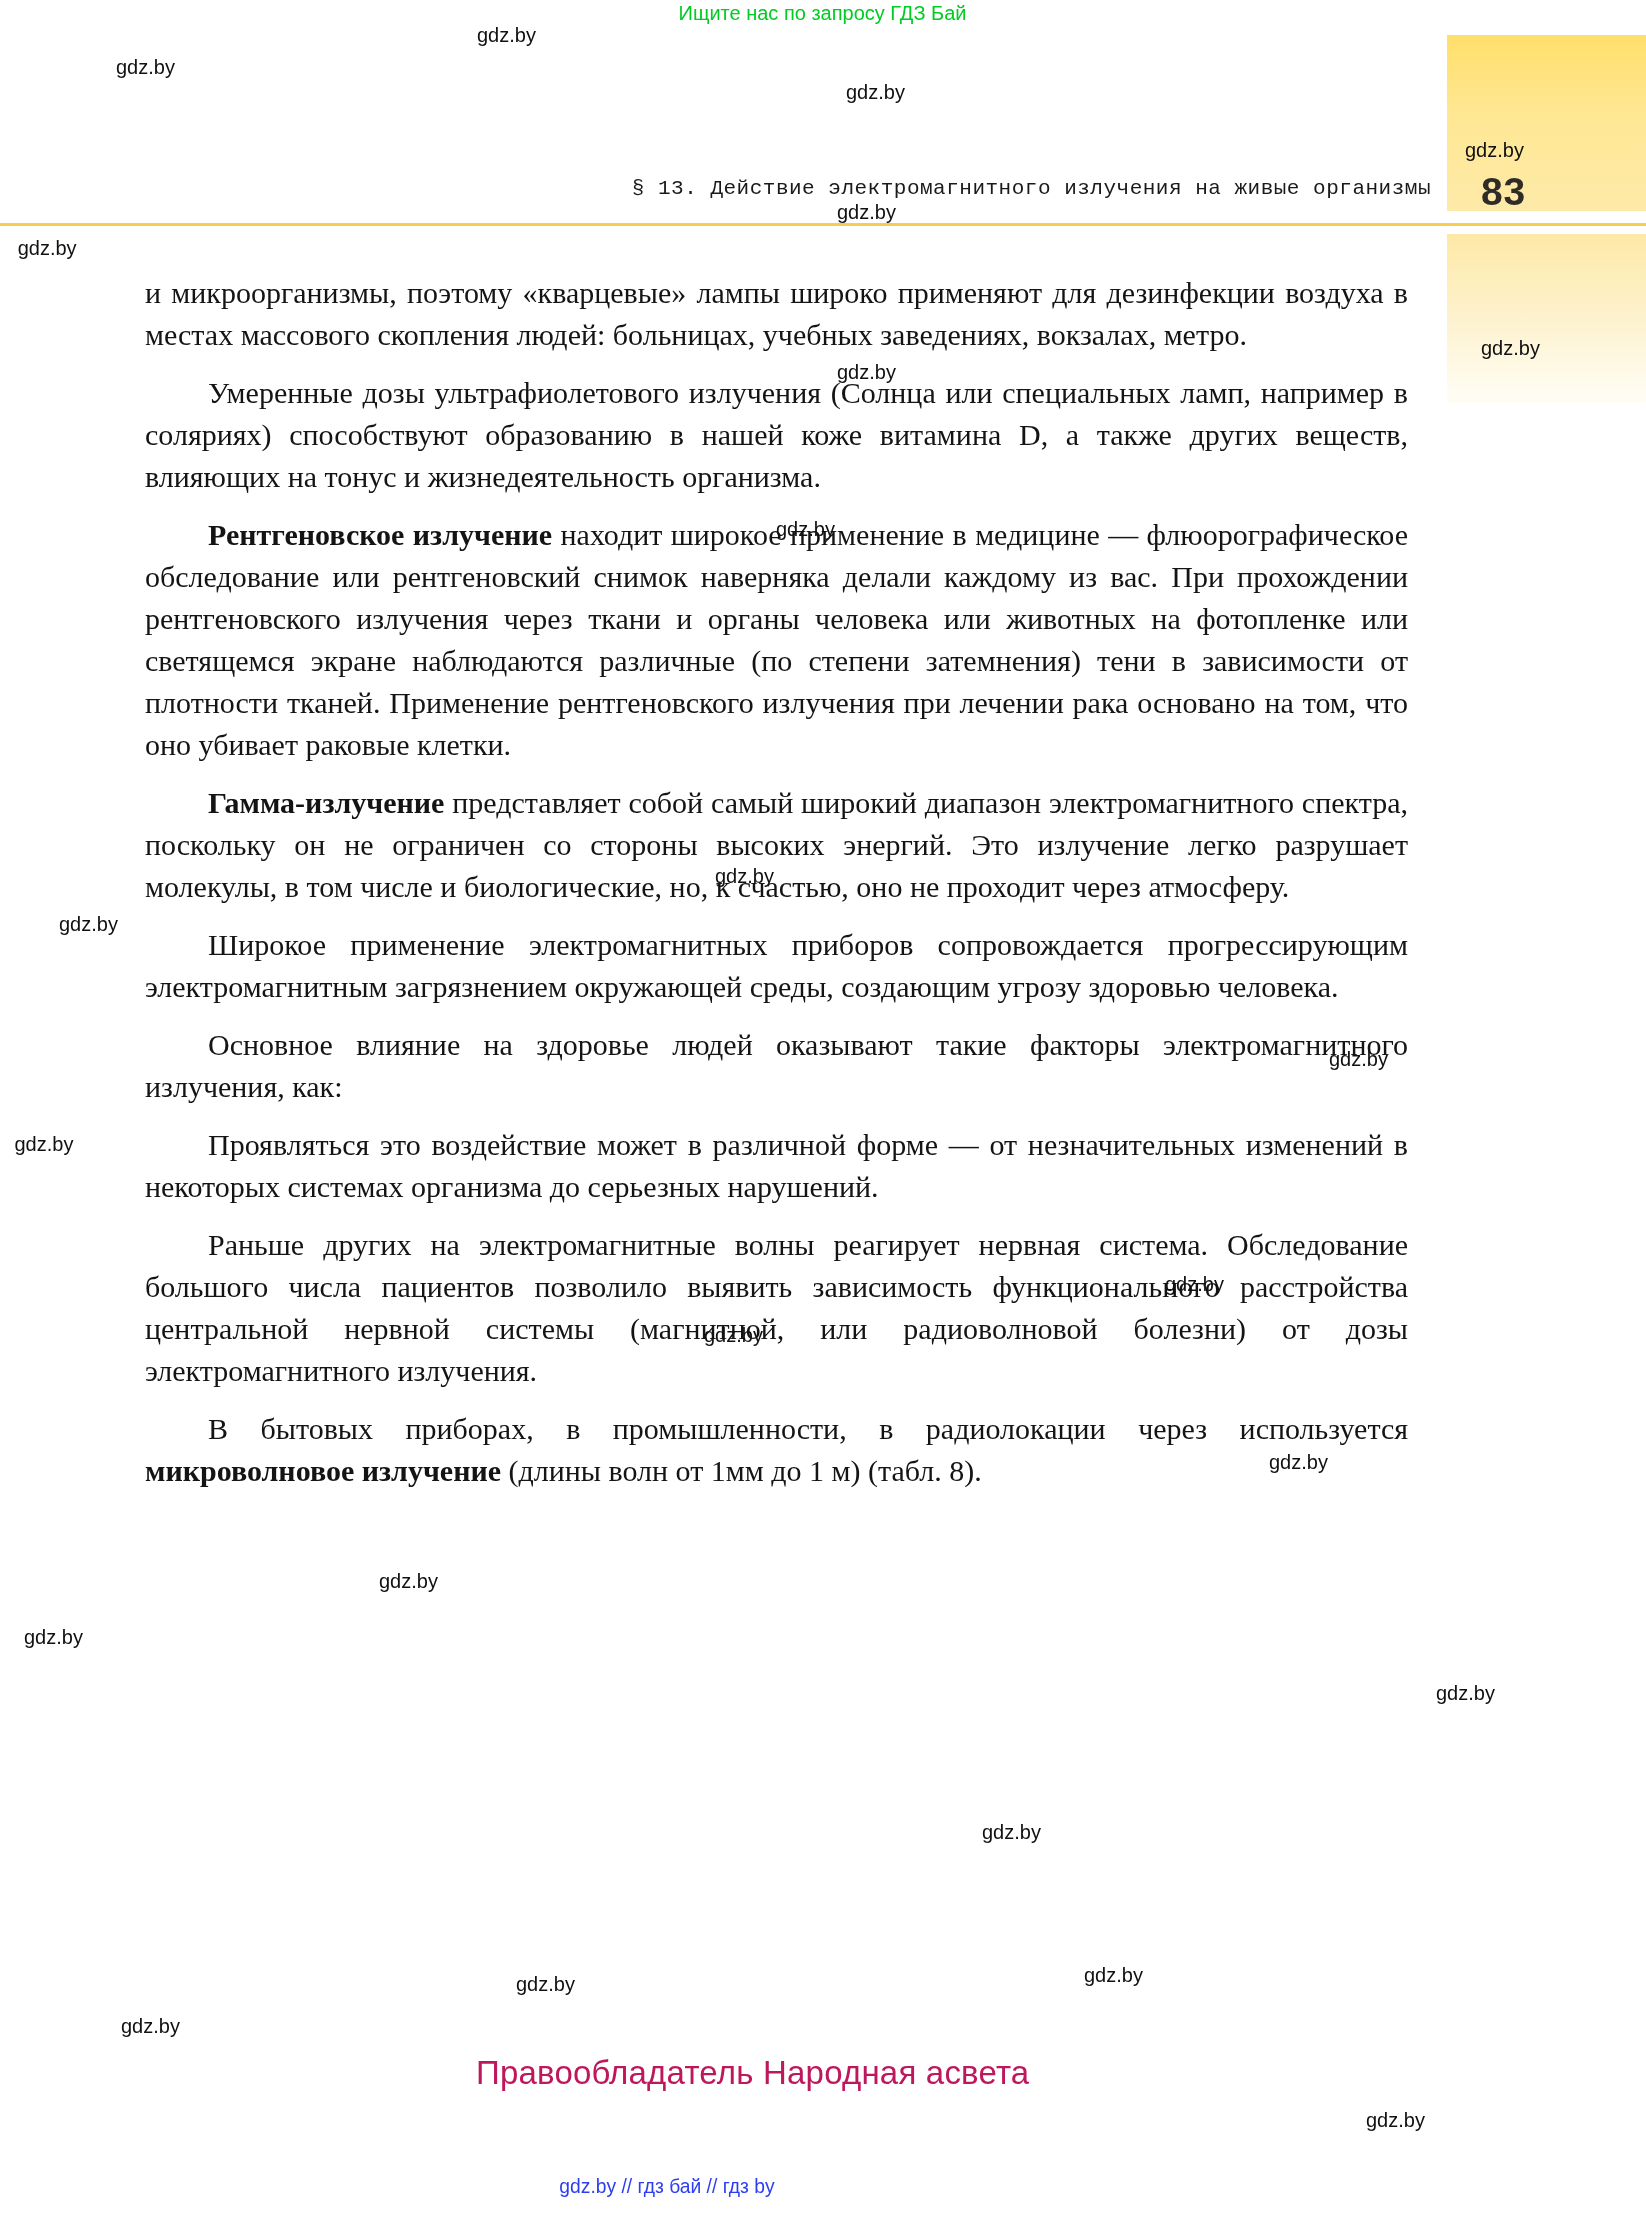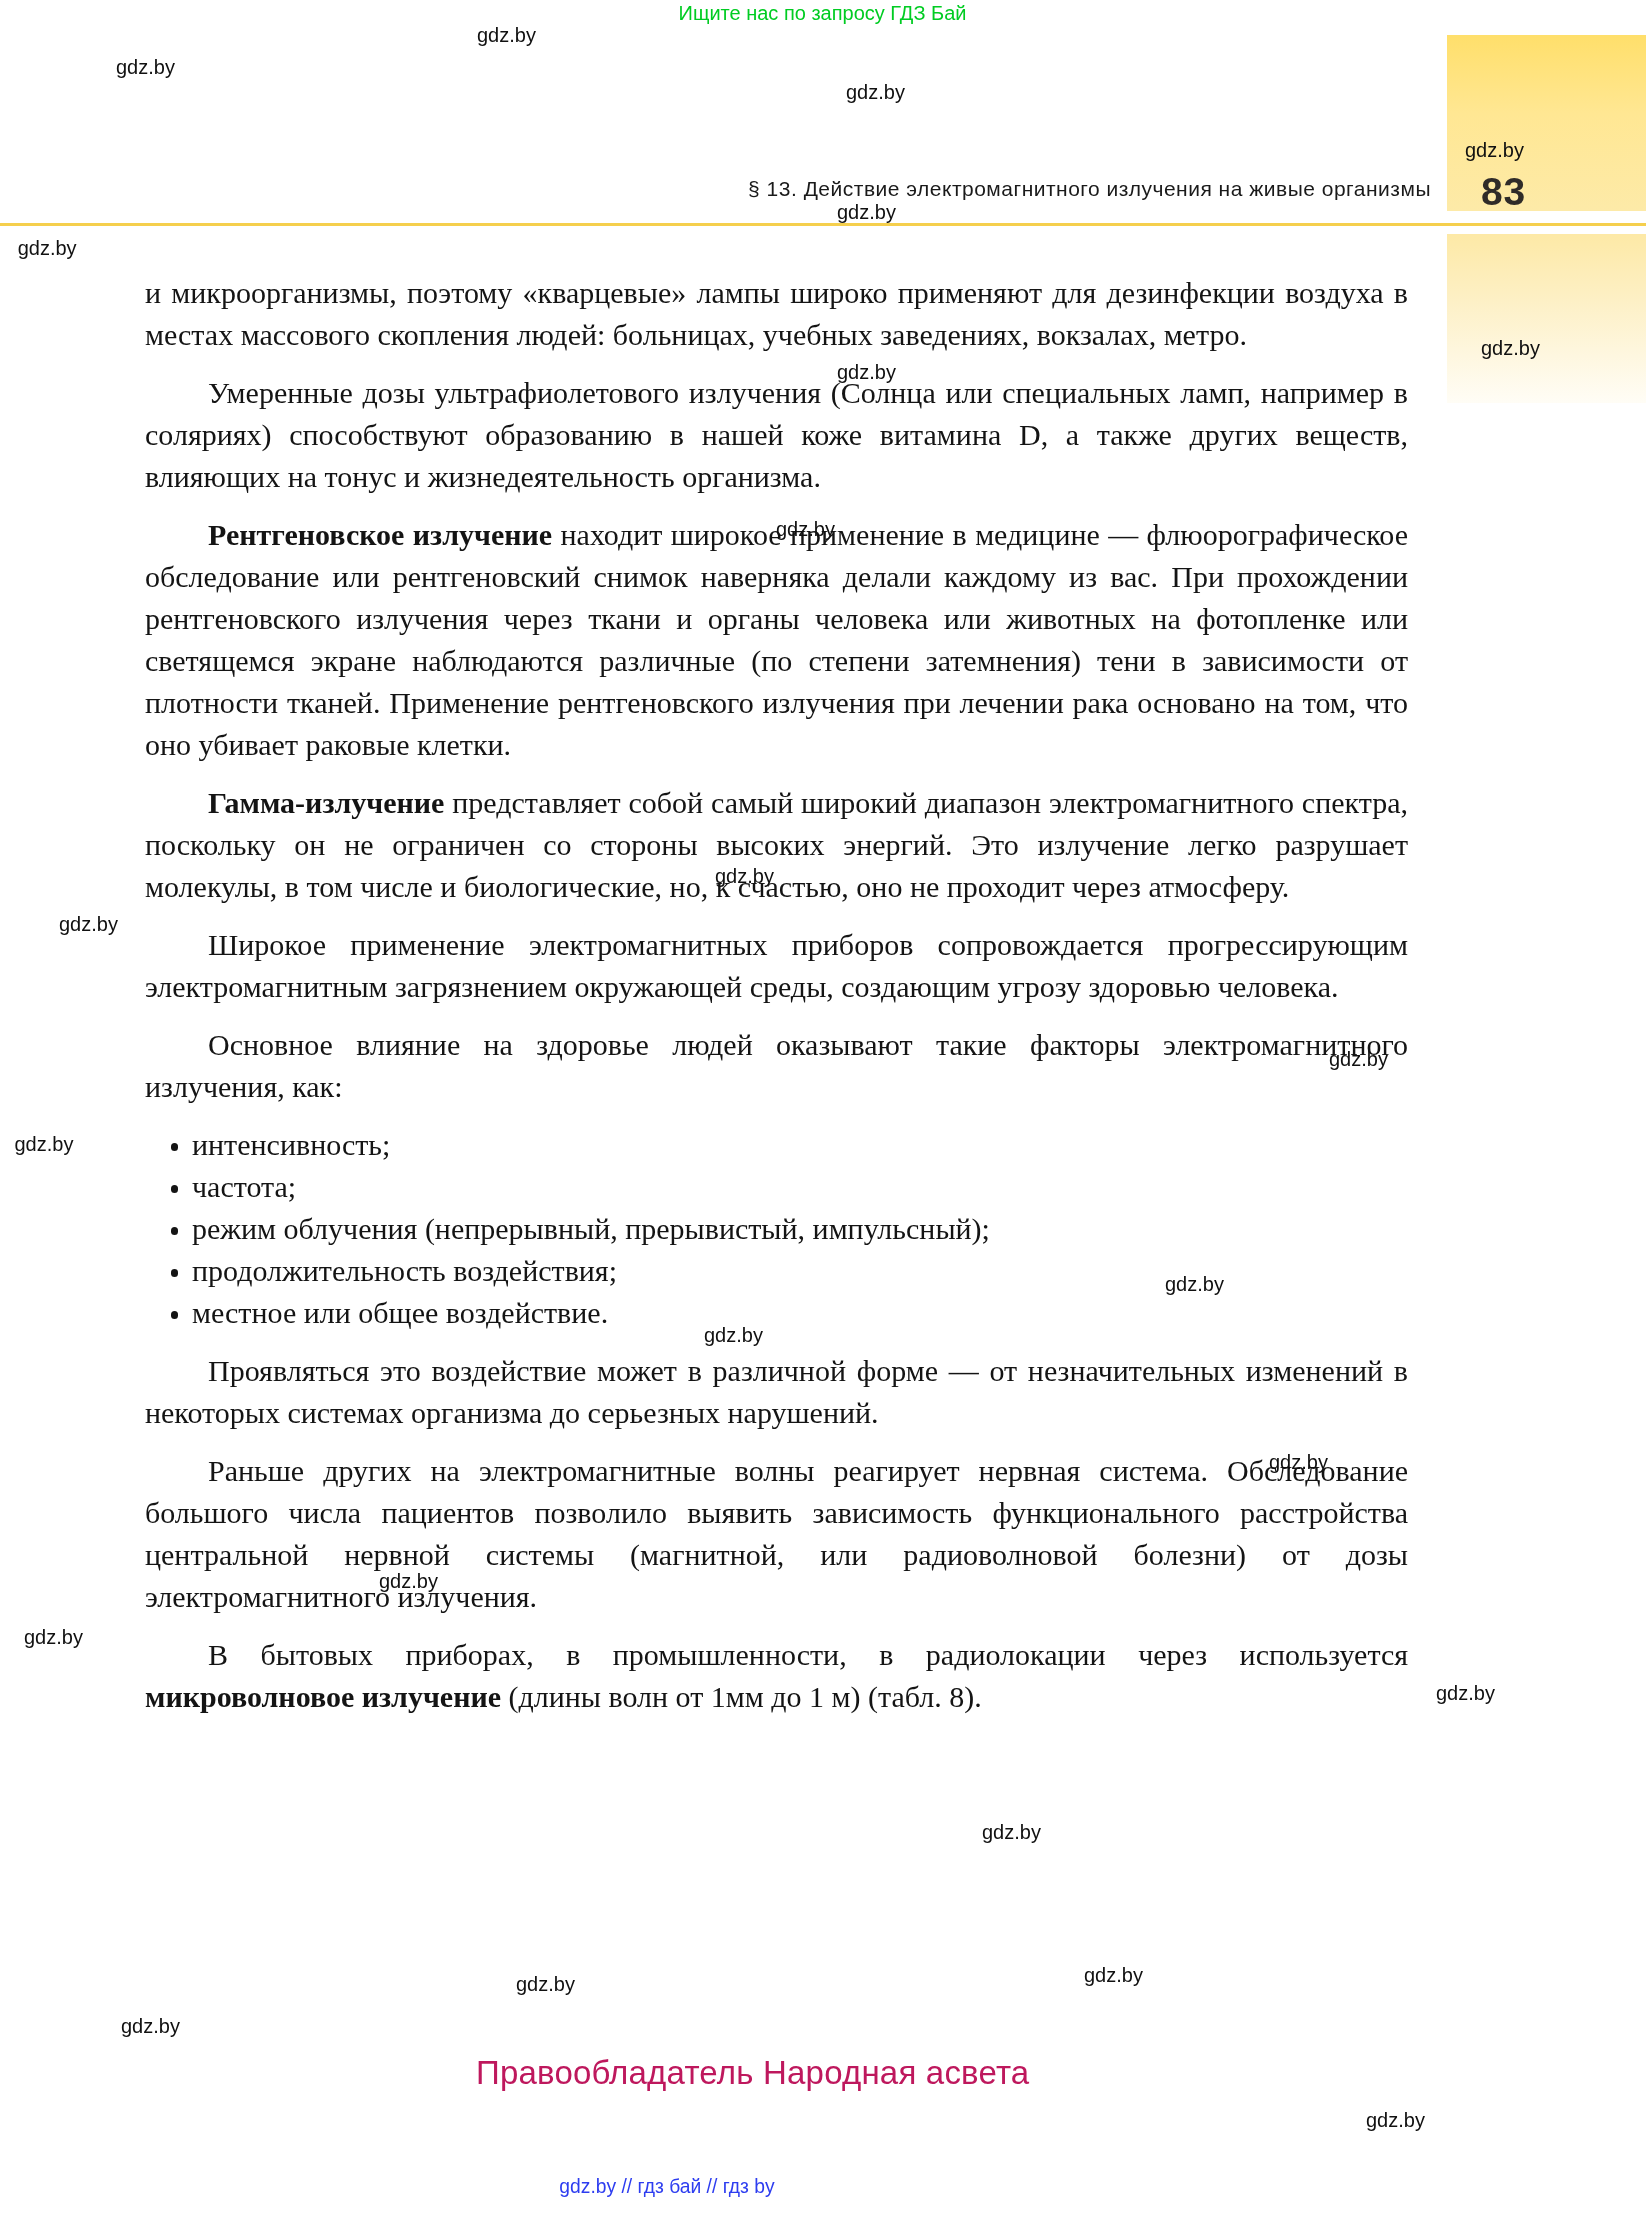--- a/index.html
+++ b/index.html
@@ -60,21 +60,21 @@
     background: linear-gradient(to bottom, #fde9a6 0%, #fdf0c6 40%, #fffdf6 100%);
   }
 
   
   .running-head {
     position: absolute;
     left: 0;
     top: 177px;
     width: 1431px;
     text-align: right;
-    font-family: Liberation Sans, sans-serif;
+    font-family: Liberation Mono, monospace;
     font-size: 21px;
     color: #1a1a1a;
     letter-spacing: 0.5px;
     white-space: nowrap;
   }
   .head-rule {
     position: absolute;
     left: 0;
     top: 223px;
     width: 1647px;
@@ -187,27 +187,20 @@
     <p>Умеренные дозы ультрафиолетового излучения (Солнца или специальных ламп, например в соляриях) способствуют образованию в нашей коже витамина D, а также других веществ, влияющих на тонус и жизнедеятельность организма.</p>
 
     <p><b>Рентгеновское излучение</b><span> находит широкое применение в медицине — флюорографическое обследование или рентгеновский снимок наверняка делали каждому из вас. При прохождении рентгеновского излучения через ткани и органы человека или животных на фотопленке или светящемся экране наблюдаются различные (по степени затемнения) тени в зависимости от плотности тканей. Применение рентгеновского излучения при лечении рака основано на том, что оно убивает раковые клетки.</span></p>
 
     <p><b>Гамма-излучение</b><span> представляет собой самый широкий диапазон электромагнитного спектра, поскольку он не ограничен со стороны высоких энергий. Это излучение легко разрушает молекулы, в том числе и биологические, но, к счастью, оно не проходит через атмосферу.</span></p>
 
     <p>Широкое применение электромагнитных приборов сопровождается прогрессирующим электромагнитным загрязнением окружающей среды, создающим угрозу здоровью человека.</p>
 
     <p>Основное влияние на здоровье людей оказывают такие факторы электромагнитного излучения, как:</p>
 
-    <ul class="bullets">
-      <li>интенсивность;</li>
-      <li>частота;</li>
-      <li>режим облучения (непрерывный, прерывистый, импульсный);</li>
-      <li>продолжительность воздействия;</li>
-      <li>местное или общее воздействие.</li>
-    </ul>
 
     <p>Проявляться это воздействие может в различной форме — от незначительных изменений в некоторых системах организма до серьезных нарушений.</p>
 
     <p>Раньше других на электромагнитные волны реагирует нервная система. Обследование большого числа пациентов позволило выявить зависимость функционального расстройства центральной нервной системы (магнитной, или радиоволновой болезни) от дозы электромагнитного излучения.</p>
 
     <p><span>В бытовых приборах, в промышленности, в радиолокации через используется </span><b>микроволновое излучение</b><span> (длины волн от 1мм до 1 м) (табл. 8).</span></p>
   </div>
 
   <div class="copyright-watermark">Правообладатель Народная асвета</div>
 

